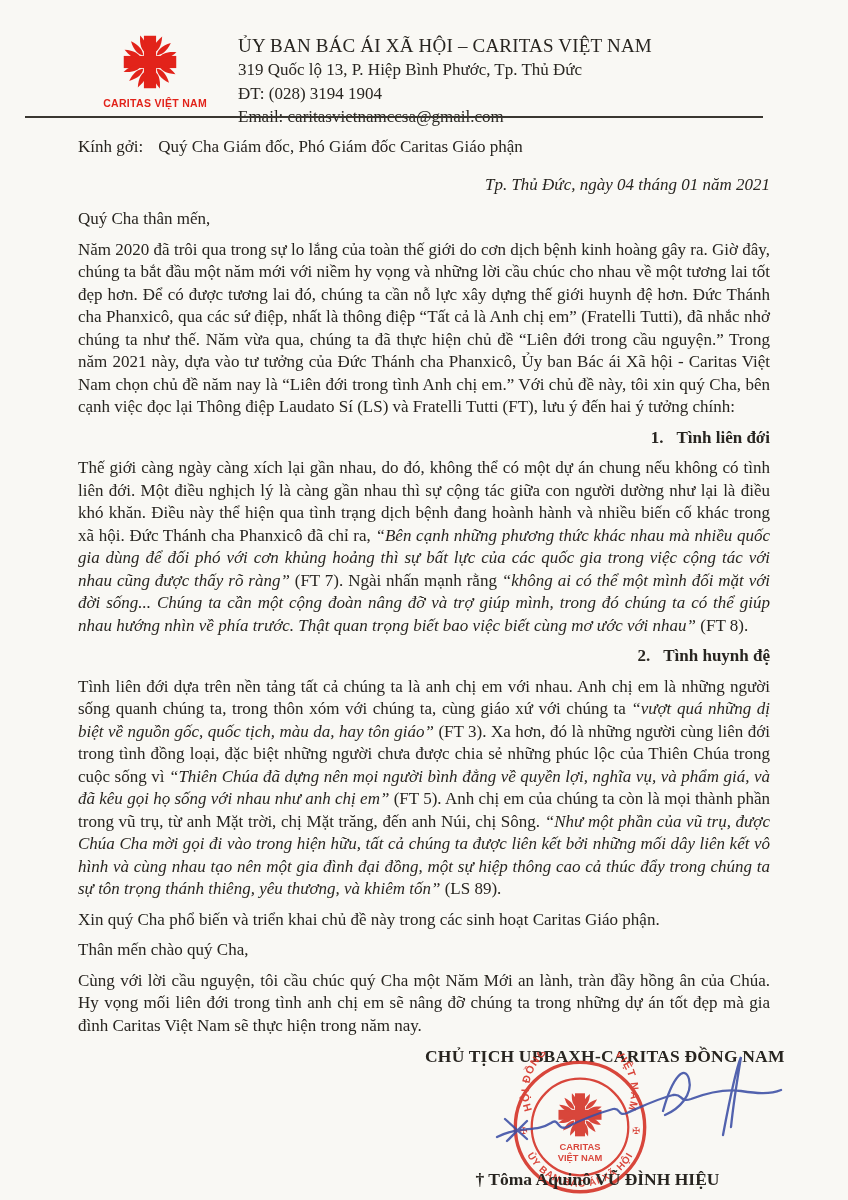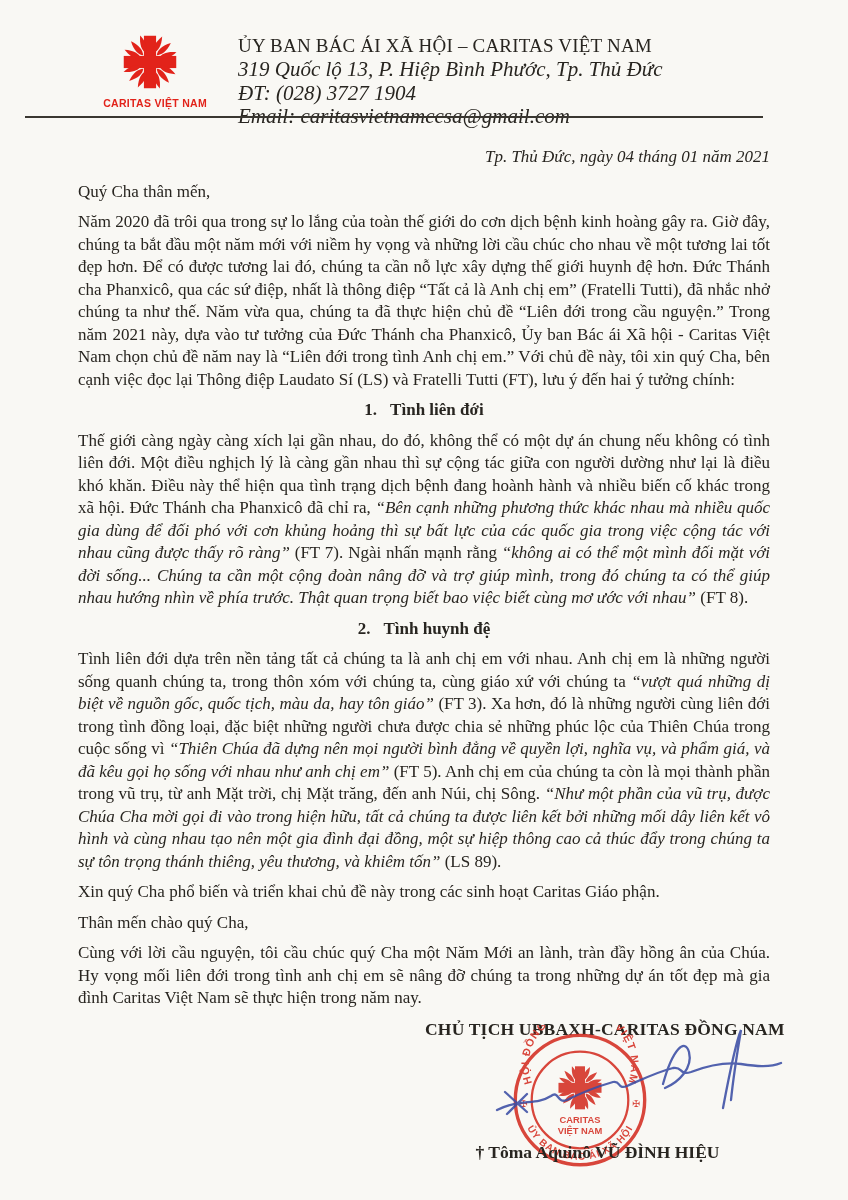--- a/index.html
+++ b/index.html
@@ -11,35 +11,35 @@
   
   .letterhead { position:absolute; top:28px; left:93px; display:flex; }
   .logo { width:114px; text-align:right; }
   .logo svg { display:block; margin:2px auto 0; }
   .logo-label {
     color:#e2231a; font-family:"Liberation Sans", sans-serif; font-weight:bold;
     font-size:10.5px; letter-spacing:0.3px; margin-top:3px; white-space:nowrap;
   }
   .org { margin-left:31px; padding-top:5px; }
   .org-name { font-size:19px; line-height:25px; letter-spacing:0.2px; }
-  .org-line { font-size:21px; line-height:23.5px;font-style:italic; }
+  .org-line { font-size:17px; line-height:23.5px; }
   .rule { position:absolute; left:25px; width:738px; top:116px; height:2px; background:#3a3731; }
 
   
   .content {
     position:absolute; left:78px; width:692px; top:131px;
     font-size:17px; line-height:22.5px; text-align:justify;
   }
   .ref { font-size:16px; }
   .recip { margin-top:5px; }
   .recip-label { margin-right:15px; }
   .dateline { margin:15px 0 12px; text-align:right; font-style:italic; }
   p.para { margin:0 0 8px; }
   .it { font-style:italic; }
-  .heading { font-weight:bold; margin:3px 0 8px; text-align:center; }
+  .heading { font-weight:bold; margin:3px 0 8px; text-align:right; }
   .hnum { margin-right:13px; }
 
   
   .signature { width:345px; margin-left:auto; position:relative; height:154px; text-align:center; margin-top:2px; }
   .sig-title { font-weight:bold; font-size:17.5px; white-space:nowrap; letter-spacing:0.2px; }
   .seal-svg { position:absolute; left:80px; top:7px; width:150px; height:150px; z-index:1; opacity:0.92; }
   .scrawl  { position:absolute; left:60px; top:8px; width:305px; height:120px; z-index:2; }
   .sig-name { position:absolute; left:-20px; right:-20px; top:123px; font-weight:bold; font-size:17.5px; white-space:nowrap; z-index:3; }
   .seal-arc-text { font-family:"Liberation Sans", sans-serif; font-weight:bold; }
 </style>
@@ -73,28 +73,31 @@
   <header class="letterhead">
     <div class="logo">
       <svg viewBox="-50 -50 100 100" width="64" height="64" fill="#e2231a">
         <use href="#caritas-cross"></use>
       </svg>
       <div class="logo-label">CARITAS VIỆT NAM</div>
     </div>
     <div class="org">
       <div class="org-name">ỦY BAN BÁC ÁI XÃ HỘI – CARITAS VIỆT NAM</div>
       <div class="org-line">319 Quốc lộ 13, P. Hiệp Bình Phước, Tp. Thủ Đức</div>
-      <div class="org-line">ĐT: (028) 3727 1904</div>
+      <div class="org-line">ĐT: (028) 3194 1904</div>
       <div class="org-line">Email: caritasvietnamccsa@gmail.com</div>
     </div>
   </header>
 
   <div class="rule"></div>
 
   <main class="content">
+    <div class="recip">
+      <span class="recip-label">Kính gởi:</span><span>Quý Cha Giám đốc, Phó Giám đốc Caritas Giáo phận</span>
+    </div>
     <div class="dateline">Tp. Thủ Đức, ngày 04 tháng 01 năm 2021</div>
 
     <div>
         <p class="para"><span>Quý Cha thân mến,</span></p>
         <p class="para"><span>Năm 2020 đã trôi qua trong sự lo lắng của toàn thế giới do cơn dịch bệnh kinh hoàng gây ra. Giờ đây, chúng ta bắt đầu một năm mới với niềm hy vọng và những lời cầu chúc cho nhau về một tương lai tốt đẹp hơn. Để có được tương lai đó, chúng ta cần nỗ lực xây dựng thế giới huynh đệ hơn. Đức Thánh cha Phanxicô, qua các sứ điệp, nhất là thông điệp “Tất cả là Anh chị em” (Fratelli Tutti), đã nhắc nhở chúng ta như thế. Năm vừa qua, chúng ta đã thực hiện chủ đề “Liên đới trong cầu nguyện.” Trong năm 2021 này, dựa vào tư tưởng của Đức Thánh cha Phanxicô, Ủy ban Bác ái Xã hội - Caritas Việt Nam chọn chủ đề năm nay là “Liên đới trong tình Anh chị em.” Với chủ đề này, tôi xin quý Cha, bên cạnh việc đọc lại Thông điệp Laudato Sí (LS) và Fratelli Tutti (FT), lưu ý đến hai ý tưởng chính:</span></p>
         <div class="heading"><span class="hnum">1.</span><span>Tình liên đới</span></div>
         <p class="para"><span>Thế giới càng ngày càng xích lại gần nhau, do đó, không thể có một dự án chung nếu không có tình liên đới. Một điều nghịch lý là càng gần nhau thì sự cộng tác giữa con người dường như lại là điều khó khăn. Điều này thể hiện qua tình trạng dịch bệnh đang hoành hành và nhiều biến cố khác trong xã hội. Đức Thánh cha Phanxicô đã chỉ ra, </span><span class="it">“Bên cạnh những phương thức khác nhau mà nhiều quốc gia dùng để đối phó với cơn khủng hoảng thì sự bất lực của các quốc gia trong việc cộng tác với nhau cũng được thấy rõ ràng”</span><span> (FT 7). Ngài nhấn mạnh rằng </span><span class="it">“không ai có thể một mình đối mặt với đời sống... Chúng ta cần một cộng đoàn nâng đỡ và trợ giúp mình, trong đó chúng ta có thể giúp nhau hướng nhìn về phía trước. Thật quan trọng biết bao việc biết cùng mơ ước với nhau”</span><span> (FT 8).</span></p>
         <div class="heading"><span class="hnum">2.</span><span>Tình huynh đệ</span></div>
         <p class="para"><span>Tình liên đới dựa trên nền tảng tất cả chúng ta là anh chị em với nhau. Anh chị em là những người sống quanh chúng ta, trong thôn xóm với chúng ta, cùng giáo xứ với chúng ta </span><span class="it">“vượt quá những dị biệt về nguồn gốc, quốc tịch, màu da, hay tôn giáo”</span><span> (FT 3). Xa hơn, đó là những người cùng liên đới trong tình đồng loại, đặc biệt những người chưa được chia sẻ những phúc lộc của Thiên Chúa trong cuộc sống vì </span><span class="it">“Thiên Chúa đã dựng nên mọi người bình đẳng về quyền lợi, nghĩa vụ, và phẩm giá, và đã kêu gọi họ sống với nhau như anh chị em”</span><span> (FT 5). Anh chị em của chúng ta còn là mọi thành phần trong vũ trụ, từ anh Mặt trời, chị Mặt trăng, đến anh Núi, chị Sông. </span><span class="it">“Như một phần của vũ trụ, được Chúa Cha mời gọi đi vào trong hiện hữu, tất cả chúng ta được liên kết bởi những mối dây liên kết vô hình và cùng nhau tạo nên một gia đình đại đồng, một sự hiệp thông cao cả thúc đẩy trong chúng ta sự tôn trọng thánh thiêng, yêu thương, và khiêm tốn”</span><span> (LS 89).</span></p>
         <p class="para"><span>Xin quý Cha phổ biến và triển khai chủ đề này trong các sinh hoạt Caritas Giáo phận.</span></p>

